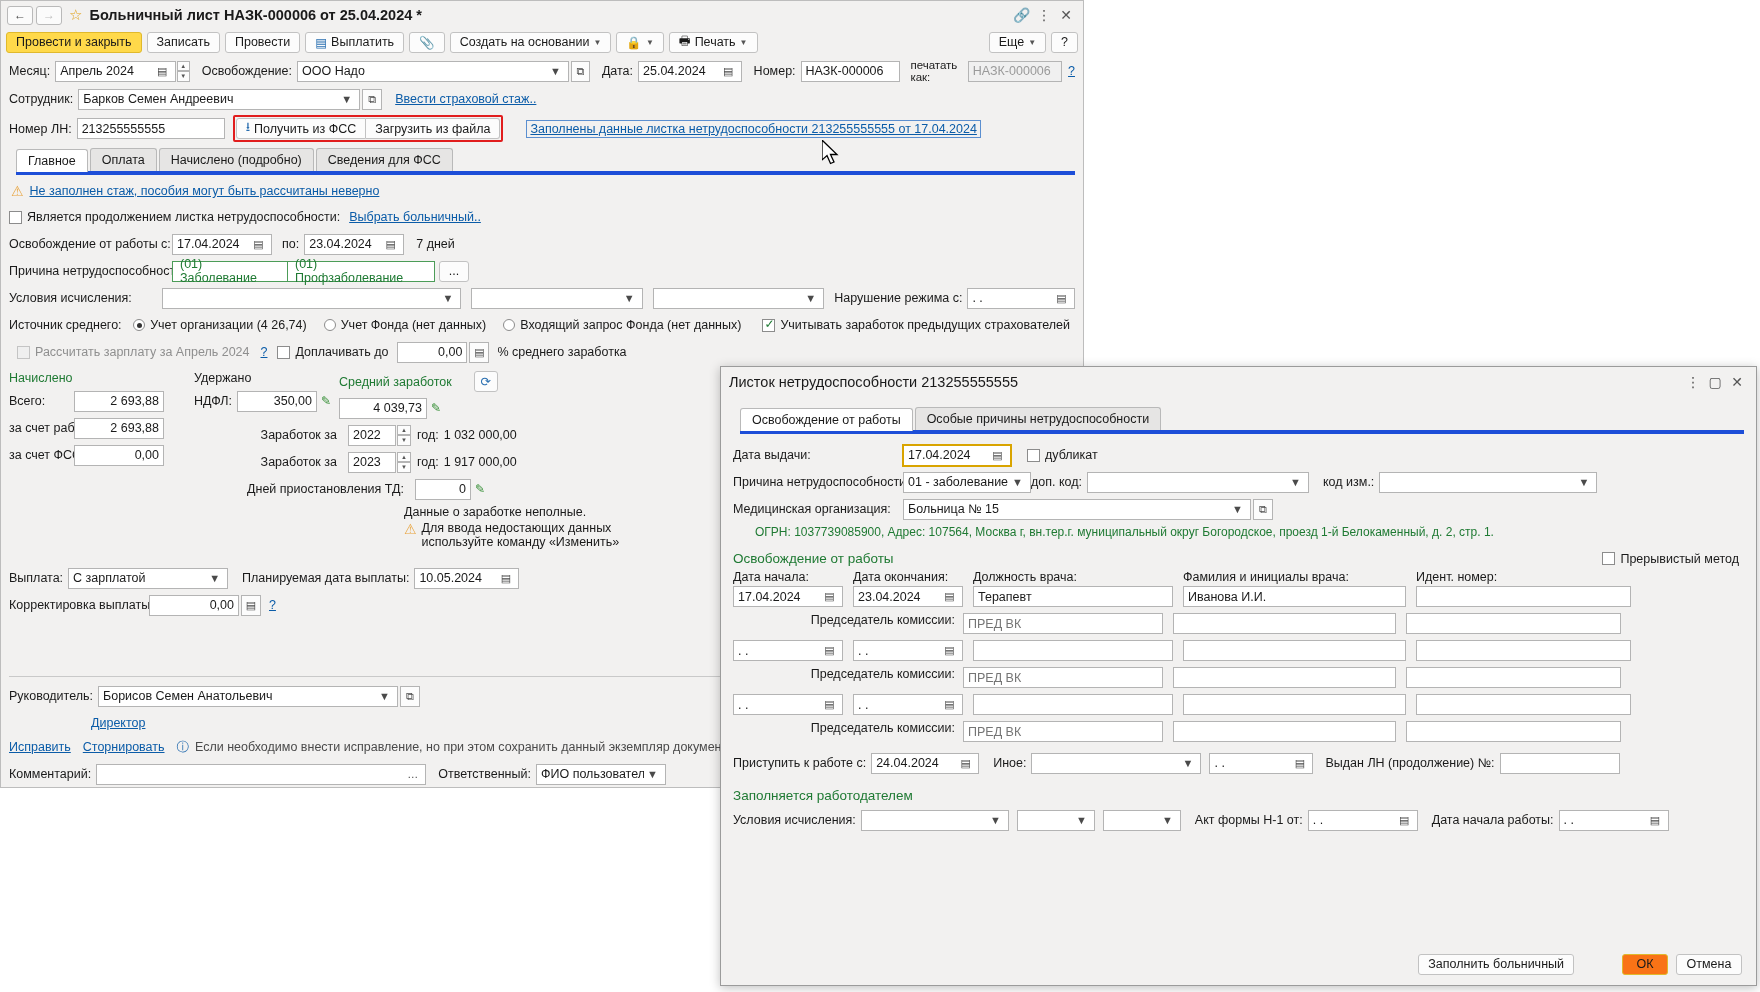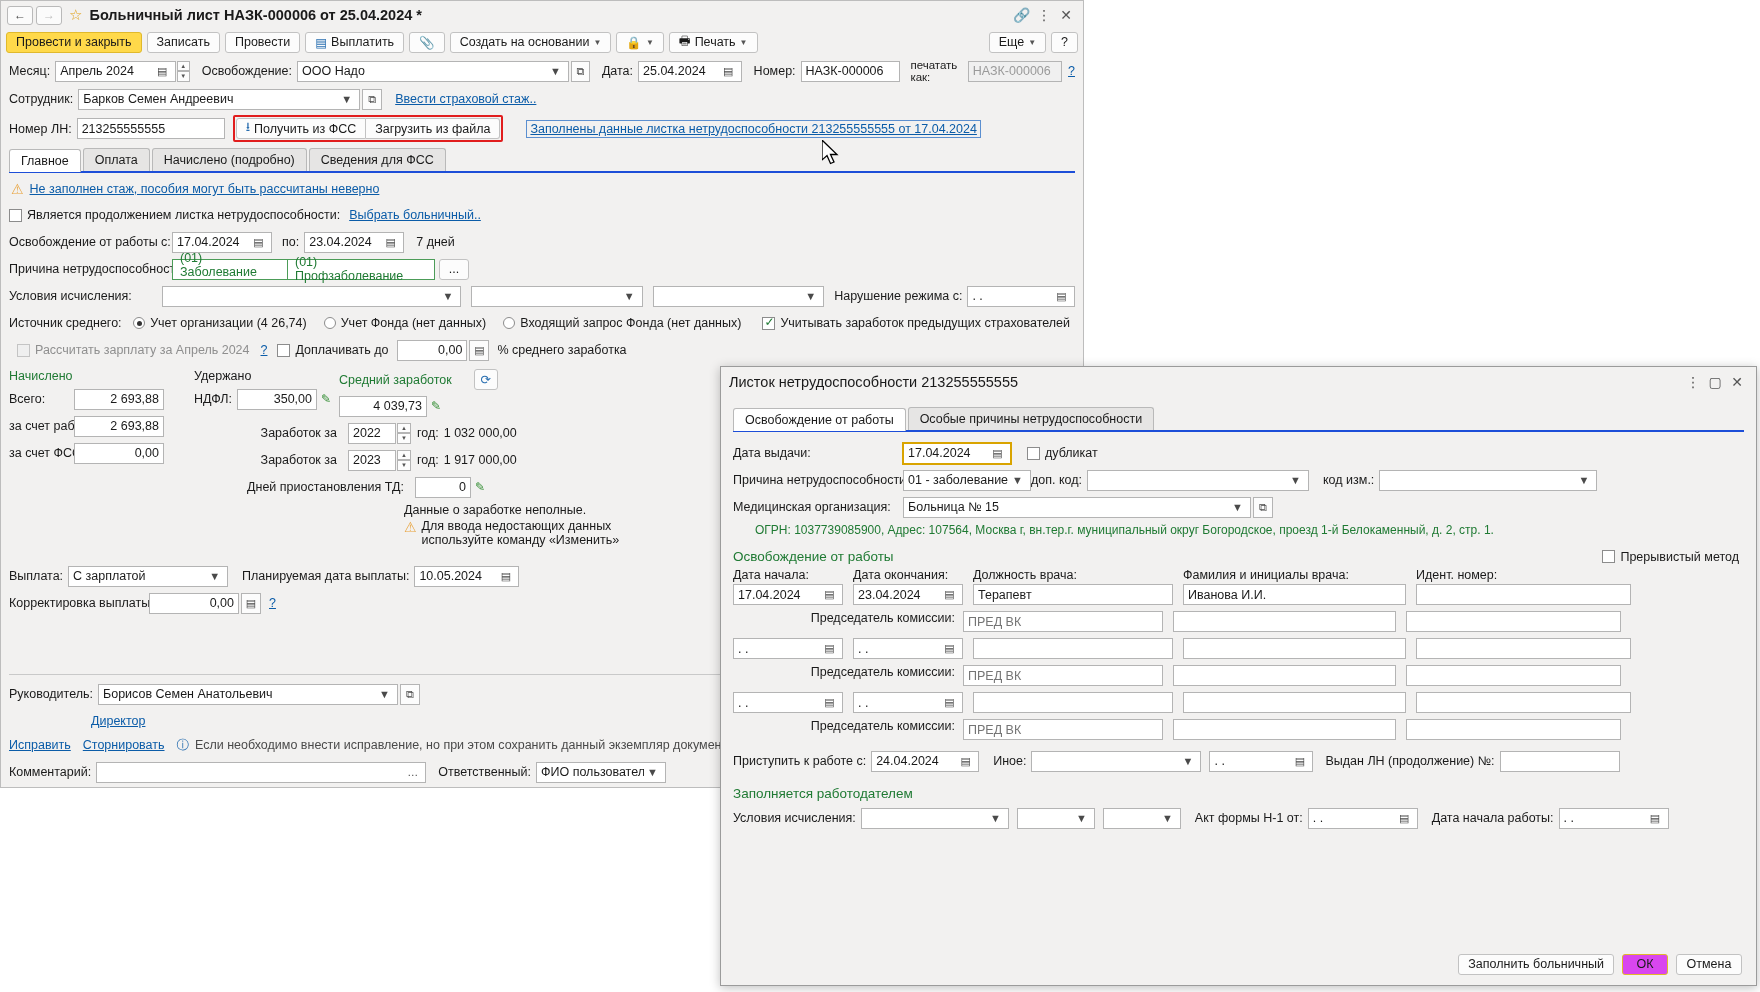--- a/index.html
+++ b/index.html
@@ -65,54 +65,54 @@
   .spin { display:inline-flex; flex-direction:column; width:14px; height:21px; margin-left:1px; }
   .spin div { flex:1; border:1px solid #b4b4b4; background:#fcfcfc; font-size:6px; line-height:8px; text-align:center; color:#555; }
   .link { color:#0b5ca8; text-decoration:underline; cursor:pointer; }
   .hl-box { border:2px solid #e11d1d; padding:1px; display:inline-flex; border-radius:2px; }
   .seg { display:inline-flex; }
   .seg .btn { border-radius:0; }
   .seg .btn:first-child { border-radius:3px 0 0 3px; }
   .seg .btn:last-child { border-radius:0 3px 3px 0; border-left:0; }
   .linkbox { border:1px solid #5b8fd0; padding:1px 3px; display:inline-flex; }
   
-  .tabs { display:flex; align-items:center; margin:6px 0 0 0; border-bottom:2px solid #1d4ed8; }
+  .tabs { display:flex; align-items:center; margin:6px 0 0 7px; border-bottom:4px solid #1d4ed8; }
   .tab {
     padding:4px 11px 4px 11px; border:1px solid #b9b9b9; border-bottom:0;
     background:#e6e5e4; margin-right:2px; font-size:12.5px; color:#1a1a1a;
     border-radius:3px 3px 0 0;
   }
   .tab.active { background:#fff; position:relative; top:1px; }
   .warn-row { display:flex; align-items:center; gap:6px; margin:8px 0 7px 2px; }
   .tri { color:#e8a33d; font-size:14px; }
   .chk { width:13px; height:13px; border:1px solid #8c8c8c; background:#fff; display:inline-block; margin-right:5px; flex:0 0 auto; position:relative; }
   .chk.on::after { content:"✓"; position:absolute; left:1px; top:-3px; font-size:12px; color:#1f7a33; }
   .chk.dis { background:#efefef; border-color:#c4c4c4; }
   .radio { width:12px; height:12px; border:1px solid #8c8c8c; border-radius:50%; background:#fff; display:inline-block; margin-right:5px; position:relative; flex:0 0 auto;}
   .radio.on::after { content:""; position:absolute; left:2.5px; top:2.5px; width:5px; height:5px; border-radius:50%; background:#333; }
   .greenpill {
     height:21px; border:1px solid #4c9c58; background:#fff; color:#1f7a33;
     display:inline-flex; align-items:center; padding:0 7px; font-size:12.5px;
   }
-  .greenpill.first { border-right:0;align-items:flex-end; }
+  .greenpill.first { border-right:0; }
   .sectlbl { color:#1f7a33; }
   .num { text-align:right; }
   .sep { height:1px; background:#c9c9c9; margin:8px 0; }
   .pencil { color:#2e8b2e; font-size:12px; margin-left:4px; }
   .tiny { font-size:11.5px; }
   
   .dlg {
     position:absolute; left:720px; top:366px; width:1037px; height:620px;
     background:#f2f1f0; border:1px solid #9b9b9b; box-shadow:0 2px 10px rgba(0,0,0,.25);
   }
   .dlg-title { height:30px; display:flex; align-items:center; padding:0 8px; }
   .dlg-title .t { font-size:14.5px; font-weight:normal; flex:1; }
   .dlg-body { padding:4px 12px; }
   .dlg-footer { position:absolute; left:0; right:0; bottom:0; height:42px; display:flex; align-items:center; justify-content:flex-end; gap:8px; padding:0 14px; }
-  .btn-ok { background:#d946ef; border-color:#e0b92c; min-width:46px; justify-content:center; }
+  .btn-ok { background:#f97316; border-color:#e0b92c; min-width:46px; justify-content:center;margin-left:40px; }
   .btn-wide { min-width:90px; justify-content:center; }
   .dlg .fld.focus { border:1px solid #d9a400; outline:1px solid #d9a400; }
   .grid-row { display:flex; gap:10px; margin-bottom:6px; }
   .ph { color:#a0a0a0; }
   .cursor { position:absolute; left:822px; top:140px; width:20px; height:27px; }
   .ogrn { color:#1f7a33; font-size:12px; margin:5px 0 0 22px; }
   .dots { color:#7a7a7a; }
 </style>
 </head>
 <body>

